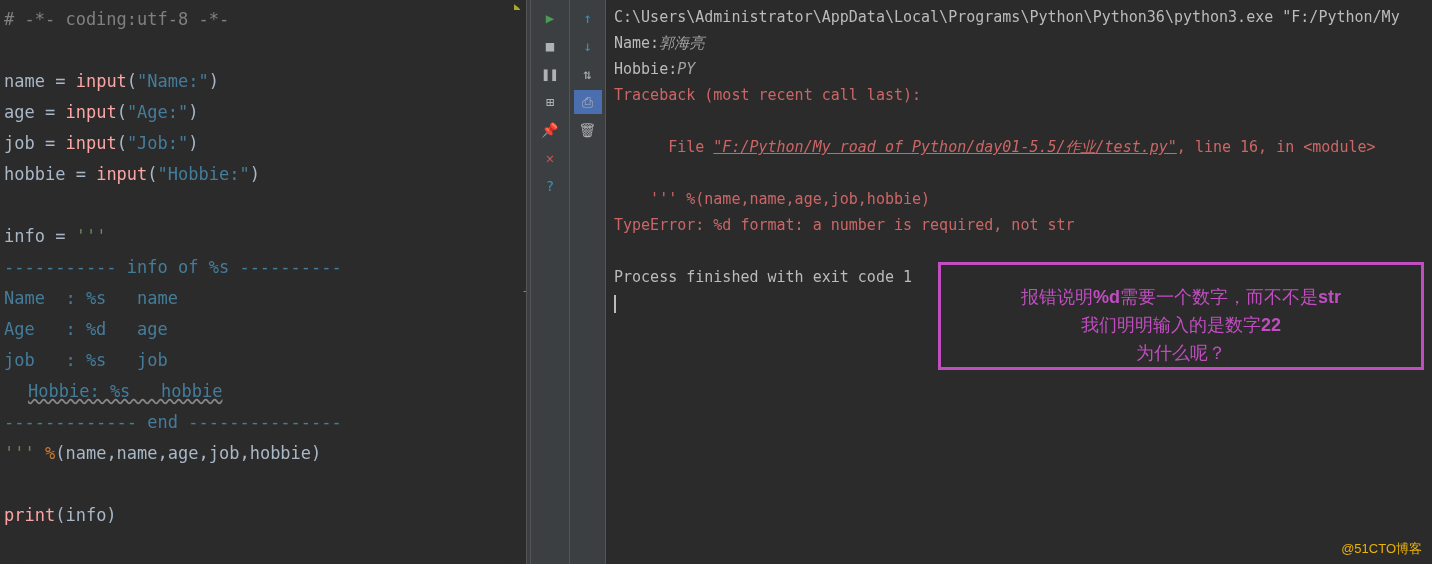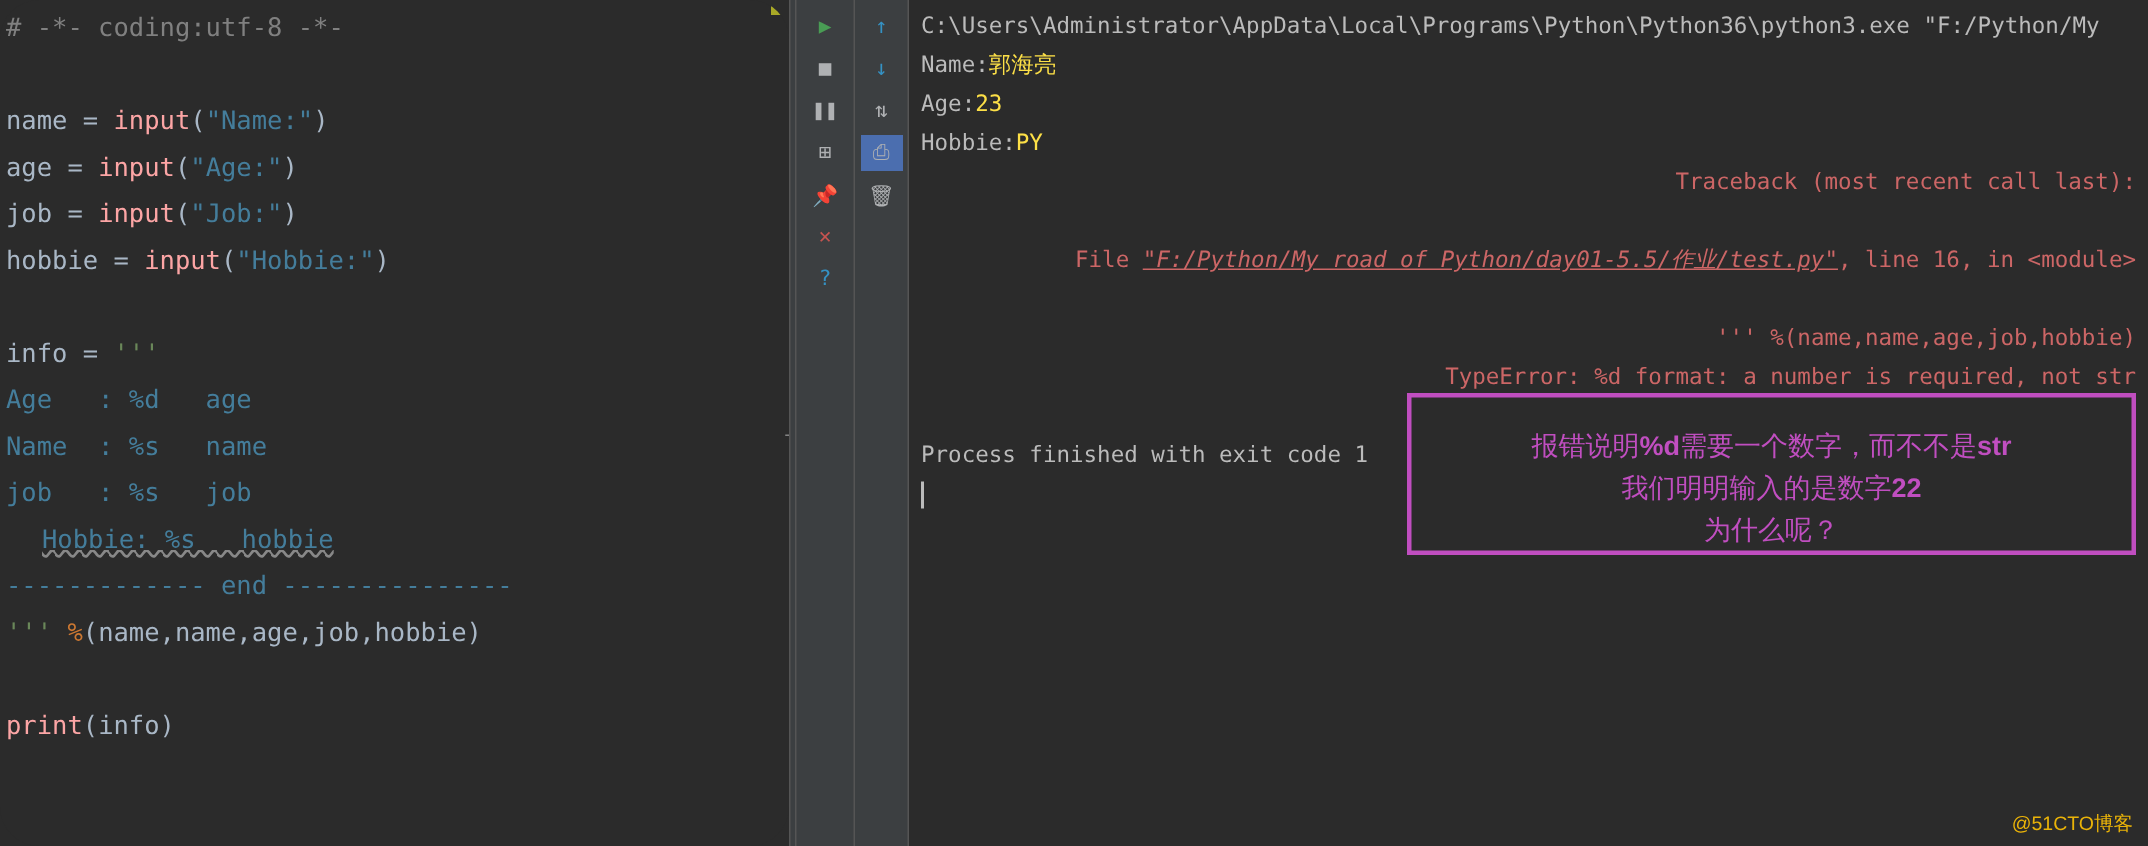--- a/index.html
+++ b/index.html
@@ -90,22 +90,22 @@
   background: #2b2b2b;
   padding: 4px 8px;
   position: relative;
   font-size: 15px;
 }
 .console-line {
   line-height: 26px;
   white-space: pre;
   color: #bbbbbb;
 }
-.console-input-val { color: #fde047; }
-.traceback-red { color: #cc6666; text-align: right; }
+.console-input-val { color: #a3a3a3; font-style: italic; }
+.traceback-red { color: #cc6666; }
 .file-link { text-decoration: underline; font-style: italic; }
 .annotation-box {
   position: absolute;
   top: 262px;
   right: 8px;
   width: 486px;
   height: 108px;
   border: 3px solid #c04ec0;
   background: transparent;
   display: flex;
@@ -148,22 +148,23 @@
   <div class="editor-topbar"></div>
   <div id="code-container">
       <div class="code-line"><span class="comment"># -*- coding:utf-8 -*-</span></div>
       <div class="code-line">&nbsp;</div>
       <div class="code-line"><span class="var">name </span><span class="operator">= </span><span class="keyword-builtin">input</span><span class="operator">(</span><span class="string-alt">"Name:"</span><span class="operator">)</span></div>
       <div class="code-line"><span class="var">age </span><span class="operator">= </span><span class="keyword-builtin">input</span><span class="operator">(</span><span class="string-alt">"Age:"</span><span class="operator">)</span></div>
       <div class="code-line"><span class="var">job </span><span class="operator">= </span><span class="keyword-builtin">input</span><span class="operator">(</span><span class="string-alt">"Job:"</span><span class="operator">)</span></div>
       <div class="code-line"><span class="var">hobbie </span><span class="operator">= </span><span class="keyword-builtin">input</span><span class="operator">(</span><span class="string-alt">"Hobbie:"</span><span class="operator">)</span></div>
       <div class="code-line">&nbsp;</div>
       <div class="code-line"><span class="var">info </span><span class="operator">= </span><span class="string">'''</span></div>
+      <div class="code-line"><span class="dash">----------- info of %s ----------</span></div>
+      <div class="code-line"><span class="dash">Name  : %s   name</span></div>
       <div class="code-line"><span class="dash">Age   : %d   age</span></div>
-      <div class="code-line"><span class="dash">Name  : %s   name</span></div>
       <div class="code-line"><span class="dash">job   : %s   job</span></div>
       <div class="code-line"><span class="dash underline-wave">Hobbie: %s   hobbie</span></div>
       <div class="code-line"><span class="dash">------------- end ---------------</span></div>
       <div class="code-line"><span class="string">''' </span><span class="pink">%</span><span class="operator">(name,name,age,job,hobbie)</span></div>
       <div class="code-line">&nbsp;</div>
       <div class="code-line"><span class="keyword-builtin">print</span><span class="operator">(info)</span></div>
     </div>
   <div class="caret-mark">—</div>
 </div>
 
@@ -184,21 +185,20 @@
     <div class="gutter-btn blue">↓</div>
     <div class="gutter-btn ">⇅</div>
     <div class="gutter-btn active">⎙</div>
     <div class="gutter-btn ">🗑</div>
   </div>
 
 <div class="console-pane">
   <div class="console-line">C:\Users\Administrator\AppData\Local\Programs\Python\Python36\python3.exe "F:/Python/My </div>
   <div id="console-inputs">
       <div class="console-line"><span>Name:</span><span class="console-input-val">郭海亮</span></div>
-      <div class="console-line"><span>Age:</span><span class="console-input-val">23</span></div>
       <div class="console-line"><span>Hobbie:</span><span class="console-input-val">PY</span></div>
     </div>
   <div class="console-line traceback-red">Traceback (most recent call last):</div>
   <div class="console-line traceback-red">
     <span>  File </span><span class="file-link">"F:/Python/My road of Python/day01-5.5/作业/test.py"</span><span>, line 16, in &lt;module&gt;</span>
   </div>
   <div class="console-line traceback-red">    ''' %(name,name,age,job,hobbie)</div>
   <div class="console-line traceback-red">TypeError: %d format: a number is required, not str</div>
   <div class="console-line">&nbsp;</div>
   <div class="console-line">Process finished with exit code 1</div>

